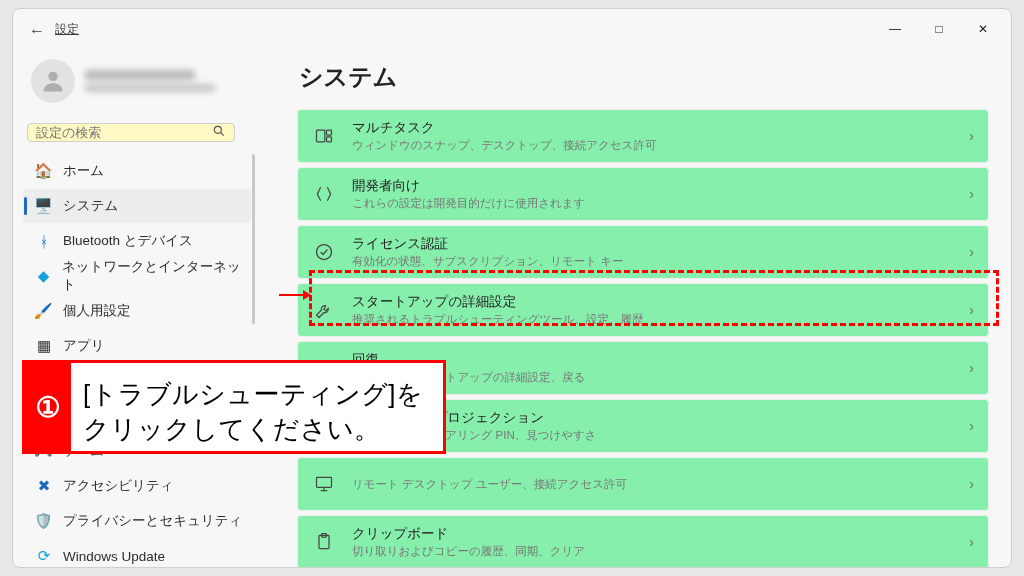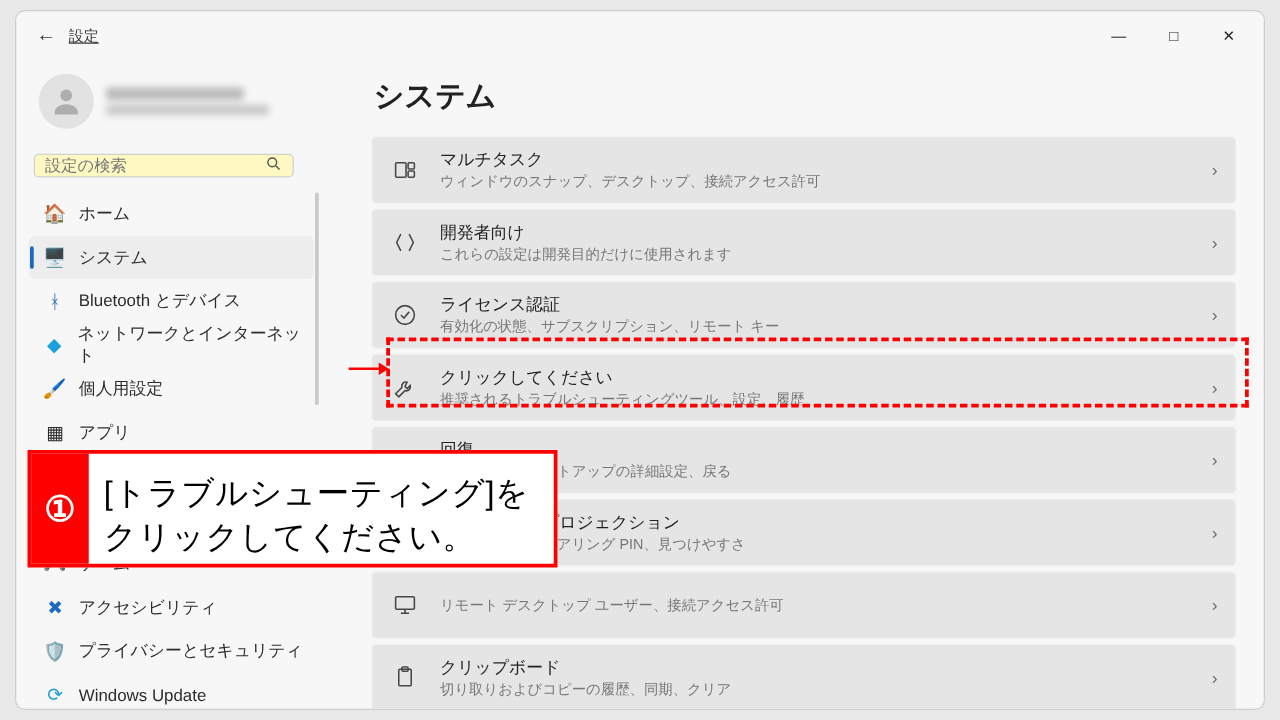--- a/index.html
+++ b/index.html
@@ -23,21 +23,21 @@
   .search .sicon { color: #555; font-size: 14px; }
   .navlist { display: flex; flex-direction: column; gap: 1px; margin-top: 2px; position: relative; }
   .nav { height: 34px; display: flex; align-items: center; gap: 10px; padding: 0 8px 0 12px; border-radius: 4px; font-size: 13.5px; color: #2c2c2c; cursor: pointer; position: relative; }
   .nav.active { background: #ededed; }
   .nav.active::before { content: ""; position: absolute; left: 1px; top: 8px; bottom: 8px; width: 3px; background: #1f68c0; border-radius: 2px; }
   .nav .nicon { width: 18px; height: 18px; display: flex; align-items: center; justify-content: center; font-size: 15px; }
   .side-scroll { position: absolute; right: -4px; top: 0; width: 3px; height: 170px; background: #c9c9c9; border-radius: 2px; }
   .main { flex: 1; padding: 4px 22px 10px 36px; overflow: hidden; position: relative; }
   .pageh { font-size: 24px; font-weight: 600; color: #222; margin: 8px 0 16px 2px; }
   .cards { display: flex; flex-direction: column; gap: 4px; }
-  .card { background: #e5e5e5; border: 1px solid #eee; border-radius: 4px; height: 54px; display: flex; align-items: center; padding: 0 14px 0 12px; cursor: pointer; }
+  .card { background: #86efac; border: 1px solid #eee; border-radius: 4px; height: 54px; display: flex; align-items: center; padding: 0 14px 0 12px; cursor: pointer; }
   .cicon { width: 28px; height: 28px; display:flex; align-items:center; justify-content:center; color:#474747; }
   .cicon svg { width: 20px; height: 20px; stroke: #474747; stroke-width: 1.5; fill: none; }
   .ctext { margin-left: 14px; display: flex; flex-direction: column; gap: 1px; }
   .ct { font-size: 13.5px; color: #222; }
   .cd { font-size: 11.5px; color: #777; }
   .chev { margin-left: auto; color: #6a6a6a; font-size: 14px; }
   
   .anno-box { position: absolute; border: 3px dashed #ff0000; pointer-events: none; }
   .anno-arrow { position: absolute; left: 279px; top: 294px; width: 30px; height: 2px; background: #ff0000; }
   .anno-arrow::after { content:""; position:absolute; right:-2px; top:-4px; border-left:8px solid #ff0000; border-top:5px solid transparent; border-bottom:5px solid transparent; }
@@ -178,21 +178,21 @@
             </div>
           <span class="chev">›</span>
         </div>
         <div class="card">
           <span class="cicon">
               <svg viewBox="0 0 24 24">
                 <path d="M14 7a4 4 0 0 0-5 5l-6 6 3 3 6-6a4 4 0 0 0 5-5l-3 3-2-2z"></path>
               </svg>
             </span>
           <div class="ctext">
-              <span class="ct">クリックしてください</span>
+              <span class="ct">スタートアップの詳細設定</span>
               <span class="cd">推奨されるトラブルシューティングツール、設定、履歴</span>
             </div>
           <span class="chev">›</span>
         </div>
         <div class="card">
           <span class="cicon">
               <svg viewBox="0 0 24 24">
                 <path d="M4 12a8 8 0 1 0 3-6"></path>
                 <path d="M4 4v5h5"></path>
               </svg>

